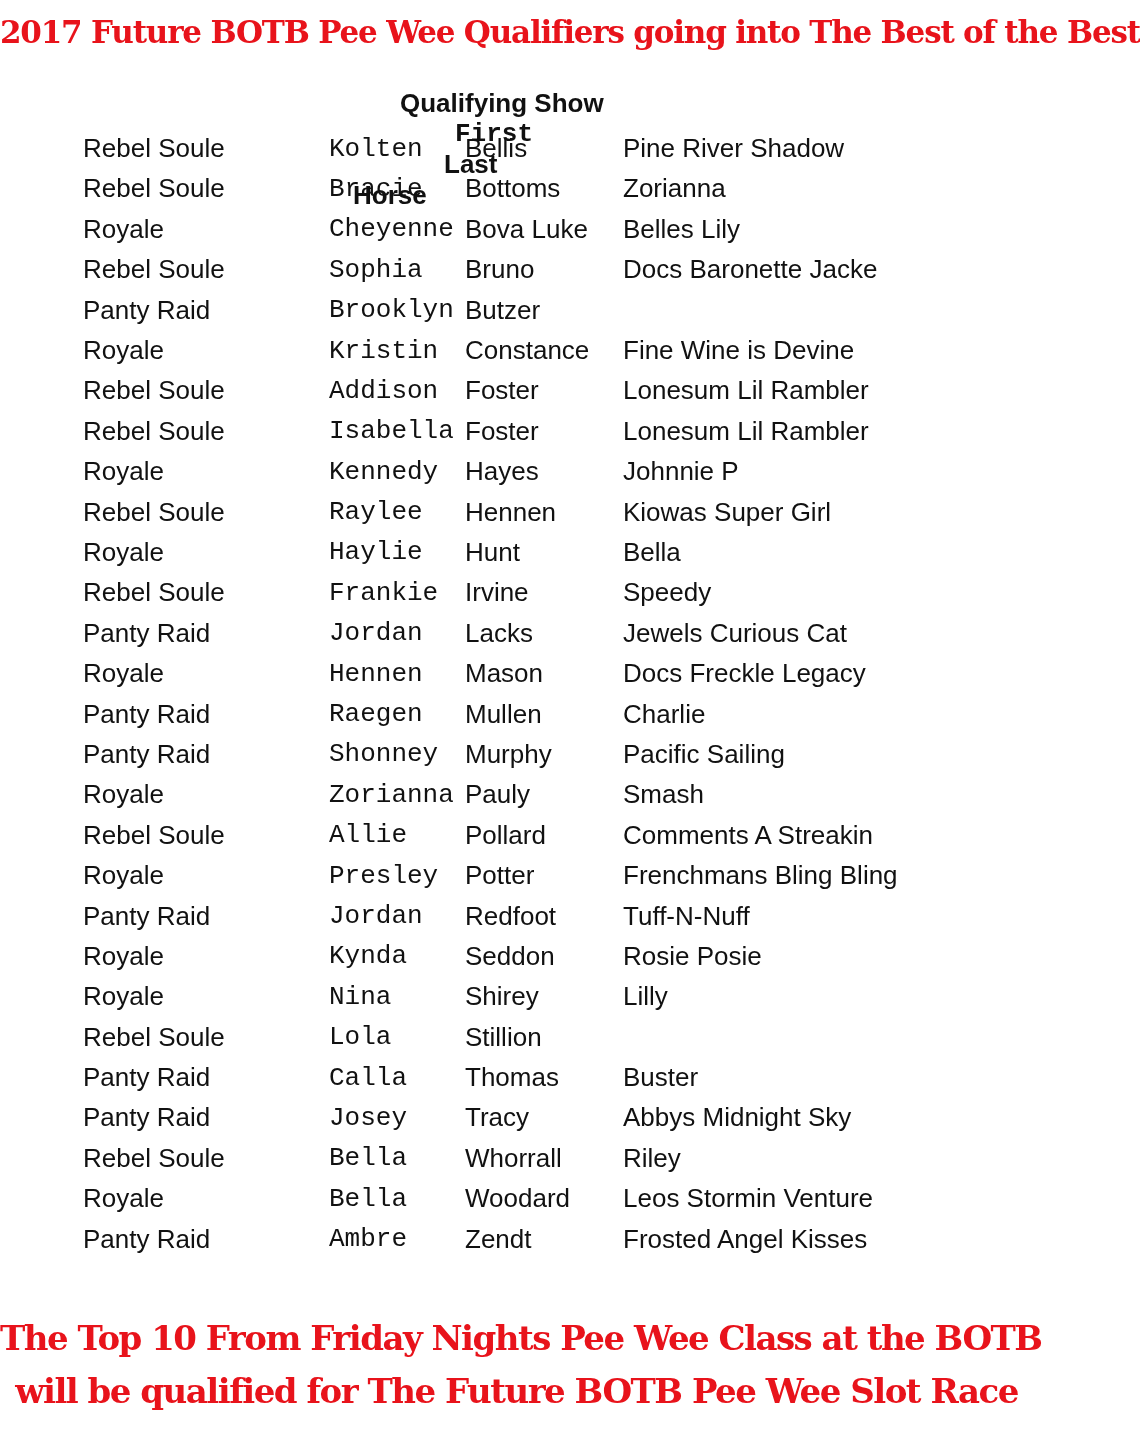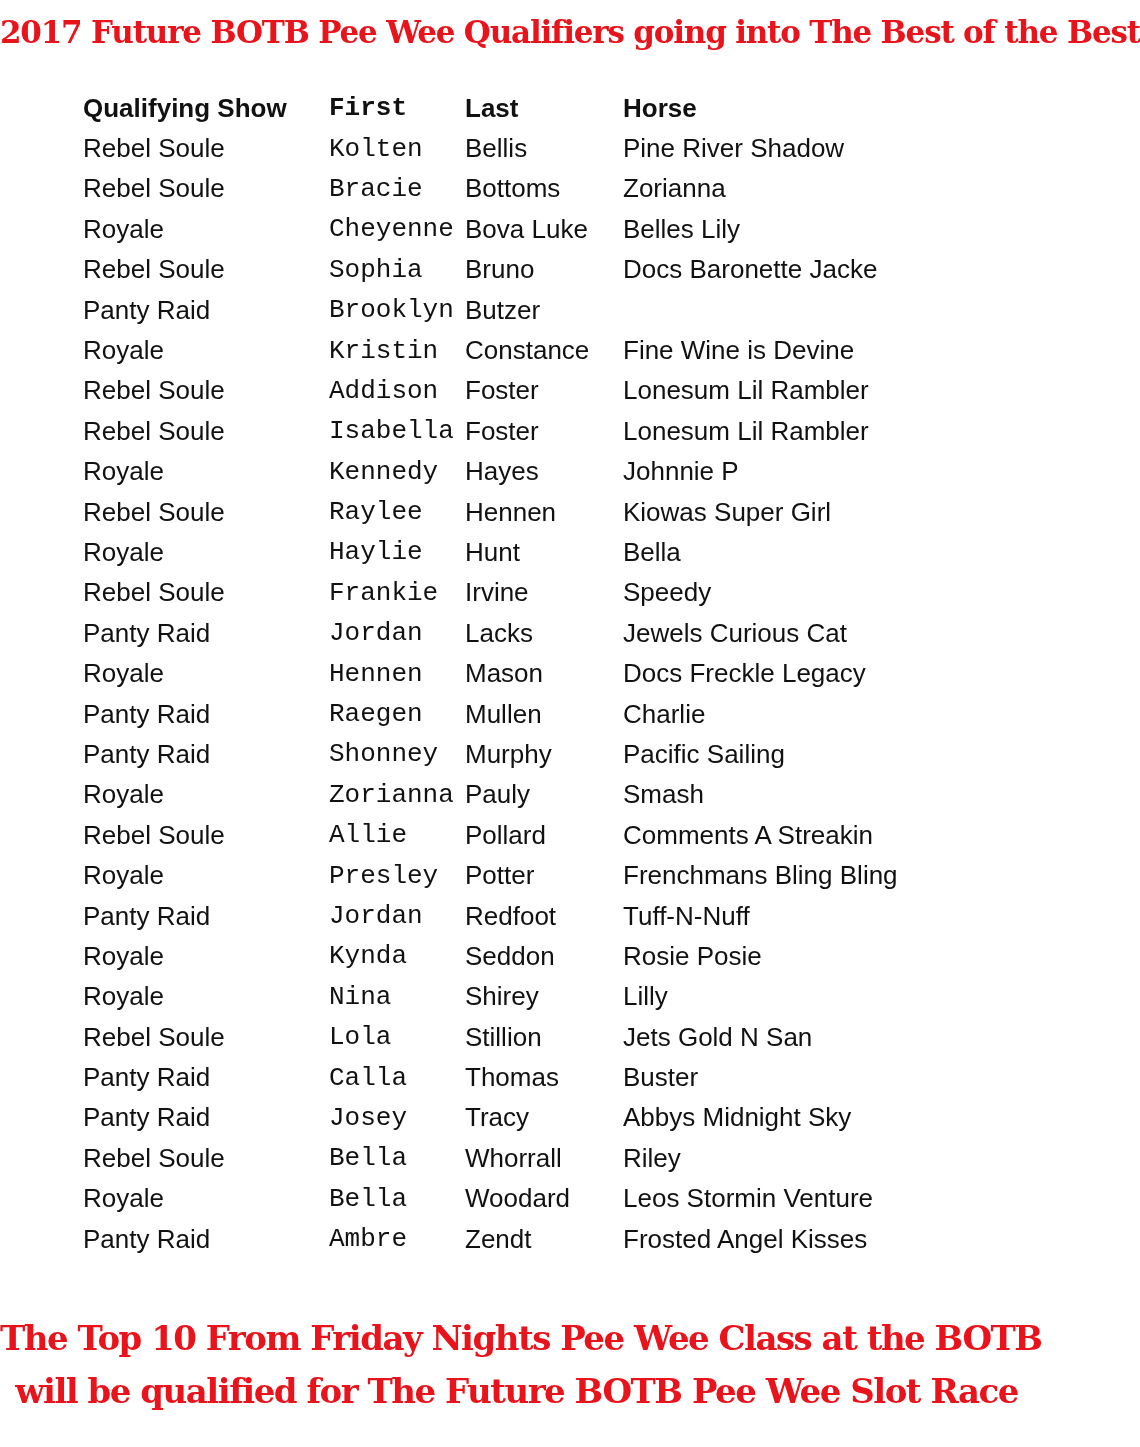--- a/index.html
+++ b/index.html
@@ -11,21 +11,21 @@
   }
   .table {
     position:absolute; left:83px; top:88px;
     font-family:"Liberation Sans", sans-serif; font-size:26px; color:#111;
   }
   .row { display:flex; height:40.4px; align-items:center; white-space:nowrap; }
   .c1 { width:246px; }
   .c2 { width:136px;font-family:Liberation Mono, monospace; }
   .c3 { width:158px; }
   .c4 { width:340px; }
-  .hdr { font-weight:bold; }
+  .hdr { font-weight:bold;flex-direction:column; }
   .footer {
     position:absolute; left:0; top:1312px; width:1033px; text-align:center;
     font-family:"DejaVu Serif", serif; font-weight:bold; color:#e8131b;
     font-size:34px; letter-spacing:-1.5px; line-height:53px; white-space:nowrap;
   }
 </style>
 </head>
 <body>
 
 <div class="title">2017 Future BOTB Pee Wee Qualifiers going into  The Best of the Best</div>
@@ -166,21 +166,20 @@
       <div class="row">
         <span class="c1">Royale</span>
         <span class="c2">Nina</span>
         <span class="c3">Shirey</span>
         <span class="c4">Lilly</span>
       </div>
       <div class="row">
         <span class="c1">Rebel Soule</span>
         <span class="c2">Lola</span>
         <span class="c3">Stillion</span>
-        <span class="c4">Jets Gold N San</span>
       </div>
       <div class="row">
         <span class="c1">Panty Raid</span>
         <span class="c2">Calla</span>
         <span class="c3">Thomas</span>
         <span class="c4">Buster</span>
       </div>
       <div class="row">
         <span class="c1">Panty Raid</span>
         <span class="c2">Josey</span>

